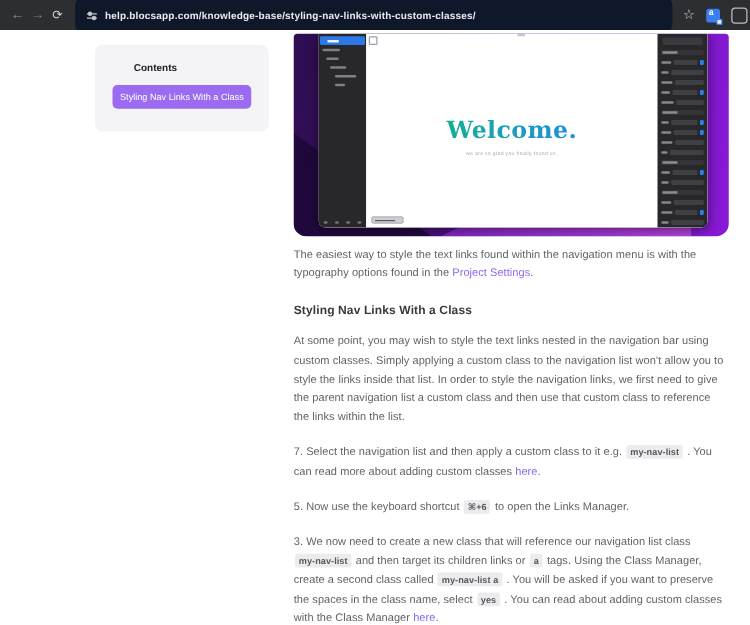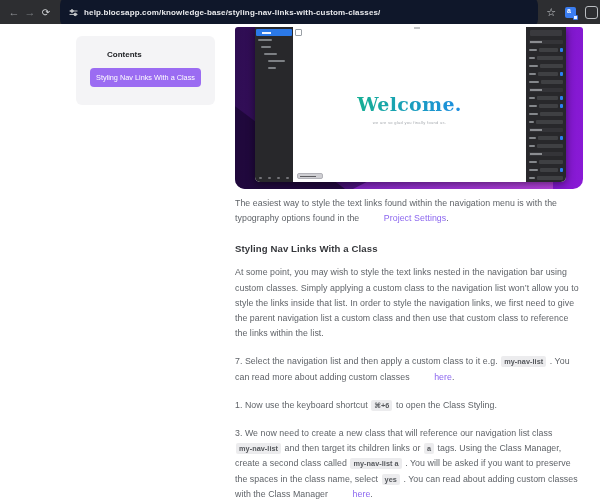--- a/index.html
+++ b/index.html
@@ -95,21 +95,21 @@
     -webkit-background-clip:text;background-clip:text;color:transparent;letter-spacing:.3px;
   }
   .subline{position:absolute;top:93px;left:0;right:0;text-align:center;font-size:4px;color:#a7abb0;letter-spacing:.3px;}
   .add-pill{position:absolute;bottom:3px;left:4px;width:26px;height:6px;background:#cfcfd3;
     border:1px solid #b2b2b8;border-radius:2px;box-sizing:border-box;}
   .add-pill::before{content:"";position:absolute;left:2px;top:1.5px;width:16px;height:1.6px;background:#5c5c60;}
   
   .article{margin-top:7px;}
   .article p.para{margin:0 0 13px;font-size:8.8px;line-height:15.2px;color:#5f6368;letter-spacing:.05px;}
   .article h3.article-heading{margin:17px 0 11px;font-size:9.6px;font-weight:700;color:#36383c;letter-spacing:.1px;}
-  .inline-link{color:#8b66ef;text-decoration:none;cursor:pointer;margin-left:22px;}
+  .inline-link{color:#8b66ef;text-decoration:none;cursor:pointer;}
   code.code-chip{
     font-family:"Liberation Sans","DejaVu Sans",sans-serif;font-size:7.3px;font-weight:700;
     background:#ececee;color:#55585c;border-radius:2px;padding:1px 3px;margin:4px 1px;white-space:nowrap;
   }
 </style>
 </head>
 <body>
 
 <div class="toolbar">
   <div class="nav-btn">←</div>
@@ -239,18 +239,18 @@
             </div>
           </div>
       </div>
     </div>
 
     <div class="article">
         <p class="para"><span>The easiest way to style the text links found within the navigation menu is with the typography options found in the </span><a class="inline-link" href="#">Project Settings</a><span>.</span></p>
         <h3 class="article-heading"><span>Styling Nav Links With a Class</span></h3>
         <p class="para"><span>At some point, you may wish to style the text links nested in the navigation bar using custom classes. Simply applying a custom class to the navigation list won’t allow you to style the links inside that list. In order to style the navigation links, we first need to give the parent navigation list a custom class and then use that custom class to reference the links within the list.</span></p>
         <p class="para"><span>7. Select the navigation list and then apply a custom class to it e.g. </span><code class="code-chip">my-nav-list</code><span> . You can read more about adding custom classes </span><a class="inline-link" href="#">here</a><span>.</span></p>
-        <p class="para"><span>1. Now use the keyboard shortcut </span><code class="code-chip">⌘+6</code><span> to open the Class Styling.</span></p>
+        <p class="para"><span>5. Now use the keyboard shortcut </span><code class="code-chip">⌘+6</code><span> to open the Links Manager.</span></p>
         <p class="para"><span>3. We now need to create a new class that will reference our navigation list class </span><code class="code-chip">my-nav-list</code><span> and then target its children links or </span><code class="code-chip">a</code><span> tags. Using the Class Manager, create a second class called </span><code class="code-chip">my-nav-list a</code><span> . You will be asked if you want to preserve the spaces in the class name, select </span><code class="code-chip">yes</code><span> . You can read about adding custom classes with the Class Manager </span><a class="inline-link" href="#">here</a><span>.</span></p>
       </div>
 
   </div>
 </div>
 
 </body></html>

